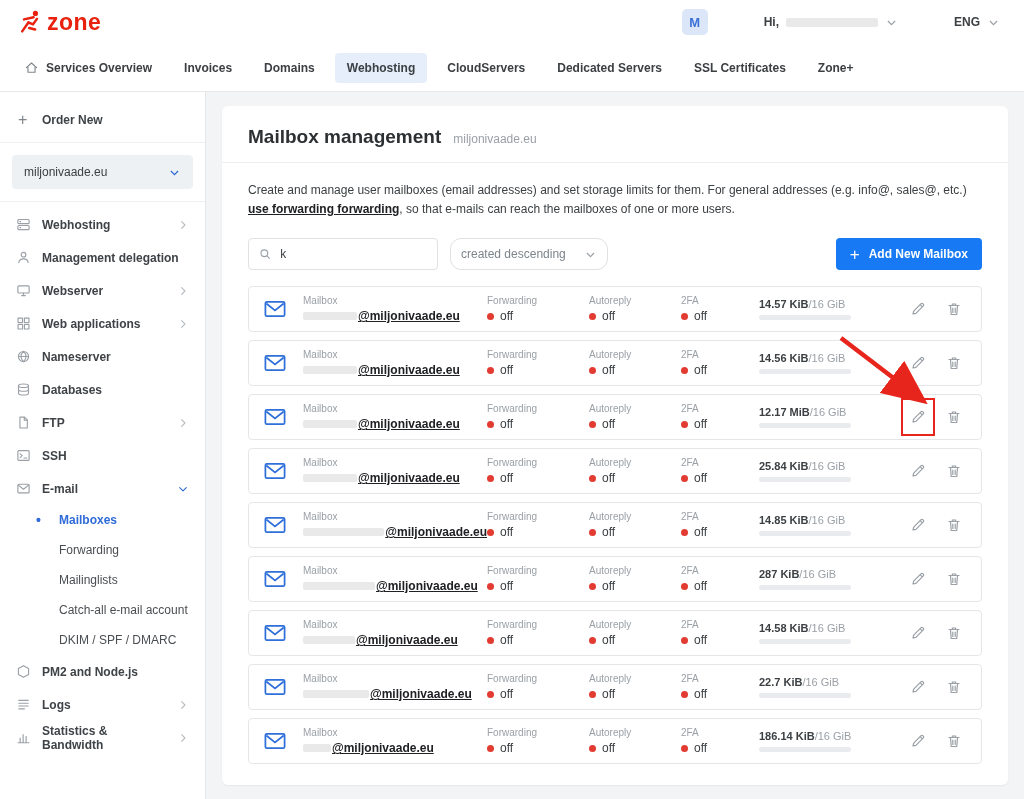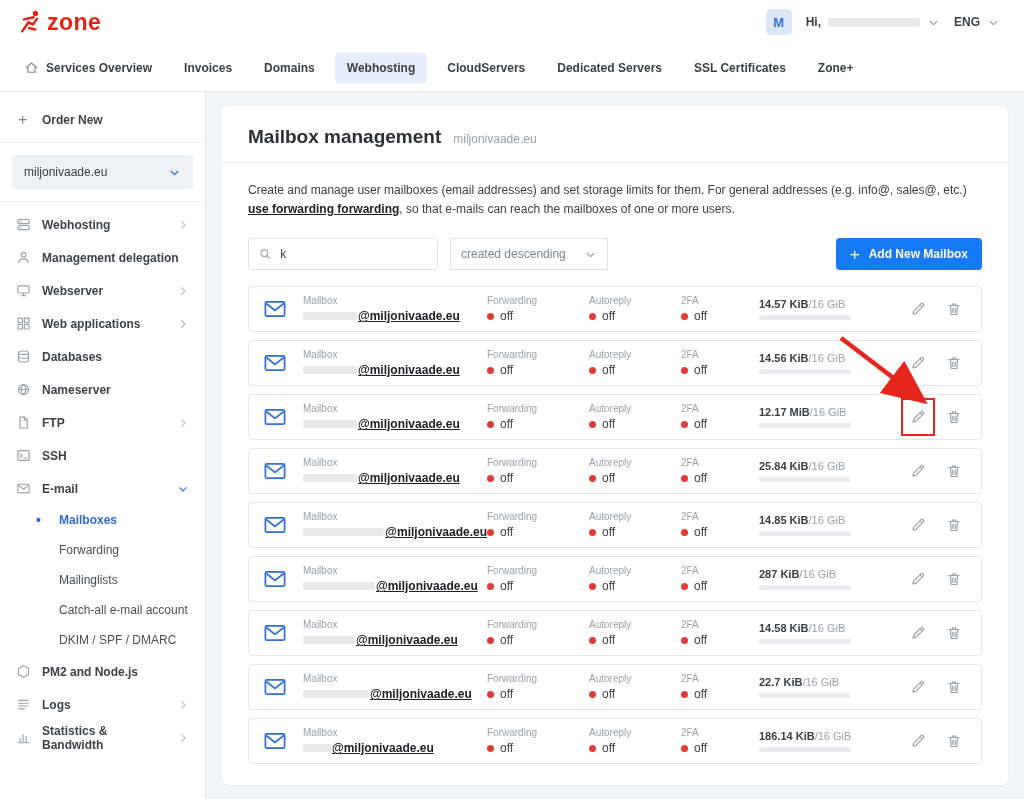--- a/index.html
+++ b/index.html
@@ -6,21 +6,21 @@
   html,body { width:1024px; height:799px; overflow:hidden; }
   body { font-family:"Liberation Sans", sans-serif; background:#fff; color:#3c4043; position:relative; }
 
   
   .topbar { height:44px; display:flex; align-items:center; justify-content:space-between; padding:0 24px 0 18px; background:#fff; }
   .logo { display:flex; align-items:center; gap:3px; color:var(--brand-red); cursor:pointer; }
   .logo-mark svg { width:26px; height:26px; display:block; }
   .logo-text { font-size:23px; font-weight:bold; letter-spacing:.5px; line-height:1; }
   .user-area { display:flex; align-items:center; gap:14px; font-size:12px; }
   .avatar { width:26px; height:26px; border-radius:5px; background:#dbe7f8; color:#3a6fd8; font-weight:bold; display:flex; align-items:center; justify-content:center; font-size:13px; cursor:pointer; }
-  .user-menu, .lang-menu { display:flex; align-items:center; gap:7px; cursor:pointer; font-weight:bold; color:#3c4043; }
+  .user-menu, .lang-menu { display:flex; align-items:center; gap:7px; cursor:pointer; font-weight:bold; color:#3c4043;margin-left:42px; }
   .redact { display:inline-block; background:#e9e9e9; border-radius:2px; }
   .name-redact { width:92px; height:9px; }
   .chev { color:#9aa0a6; display:inline-flex; }
   .chev svg { width:13px; height:13px; }
 
   
   .mainnav { height:48px; border-bottom:1px solid #e7e8ea; display:flex; align-items:center; gap:8px; padding:0 12px; background:#fff; }
   .nav-item { display:flex; align-items:flex-end; gap:7px; padding:8px 12px; font-size:12px; font-weight:bold; color:#3c4043; border-radius:4px; cursor:pointer; white-space:nowrap; }
   .nav-item.active { background:#e7eefb; }
   .nav-item .sicon { width:15px; height:15px; color:#80868b; display:inline-flex; }
@@ -51,21 +51,21 @@
   .card-head { padding:20px 26px 14px; border-bottom:1px solid #eceef0; display:flex; align-items:baseline; gap:12px; }
   .card-title { font-size:19px; font-weight:bold; color:#2d3033; }
   .card-sub { font-size:12px; color:#9aa0a6; }
   .card-body { padding:16px 26px 0; }
   .desc { font-size:12px; line-height:1.55; color:#3c4043; max-width:732px; margin:2px 0 20px; }
   .desc .desc-link { color:#202124; font-weight:bold; text-decoration:underline; cursor:pointer; }
   .toolbar { display:flex; align-items:center; margin-bottom:16px; }
   .searchbox { width:190px; height:32px; border:1px solid #dfe1e5; border-radius:4px; display:flex; align-items:center; padding:0 10px; gap:9px; background:#fff; }
   .searchbox .sicon { width:14px; height:14px; color:#9aa0a6; display:inline-flex; }
   .searchbox input { border:none; outline:none; width:100%; font-size:12px; color:#3c4043; font-family:inherit; background:transparent; }
-  .sortbox { margin-left:12px; width:158px; height:32px; border:1px solid #dfe1e5; border-radius:0; display:flex; align-items:center; justify-content:space-between; padding:0 10px; font-size:12px; color:#7d848b; cursor:pointer; background:#fff; }
+  .sortbox { margin-left:12px; width:158px; height:32px; border:1px solid #dfe1e5; border-radius:11px; display:flex; align-items:center; justify-content:space-between; padding:0 10px; font-size:12px; color:#7d848b; cursor:pointer; background:#fff; }
   .add-btn { margin-left:auto; height:32px; background:var(--accent-blue); color:#fff; border:none; border-radius:4px; font-size:12px; font-weight:bold; display:flex; align-items:center; gap:9px; padding:0 14px; font-family:inherit; cursor:pointer; }
   .add-btn .plus { font-size:17px; font-weight:normal; line-height:1; }
 
   
   .rows { display:flex; flex-direction:column; gap:8px; position:relative; }
   .mrow { height:46px; border:1px solid #e4e6e9; border-radius:4px; display:flex; align-items:center; padding:0 14px; background:#fff; }
   .env { width:24px; height:24px; color:#2e6fd9; margin-right:16px; flex-shrink:0; display:inline-flex; }
   .env svg { width:100%; height:100%; }
   .col { display:flex; flex-direction:column; gap:3px; }
   .col-label { font-size:10px; color:#9aa0a6; }
@@ -249,38 +249,38 @@
           <span class="chev">
             <svg viewBox="0 0 16 16" fill="none" stroke="currentColor" stroke-width="1.2" stroke-linecap="round" stroke-linejoin="round">
               <path d="M6.2 3.6 10.6 8l-4.4 4.4" stroke-width="1.5"></path>
             </svg>
           </span>
         </div>
 
         <div class="side-item">
           <span class="sicon">
             <svg viewBox="0 0 16 16" fill="none" stroke="currentColor" stroke-width="1.2" stroke-linecap="round" stroke-linejoin="round">
+              <circle cx="8" cy="8" r="5.4"></circle>
+              <path d="M2.6 8h10.8M8 2.6c-3.6 3.4-3.6 7.4 0 10.8M8 2.6c3.6 3.4 3.6 7.4 0 10.8"></path>
+            </svg>
+          </span>
+
+          <span>Nameserver</span>
+
+        </div>
+
+        <div class="side-item">
+          <span class="sicon">
+            <svg viewBox="0 0 16 16" fill="none" stroke="currentColor" stroke-width="1.2" stroke-linecap="round" stroke-linejoin="round">
               <ellipse cx="8" cy="4" rx="5.3" ry="1.9"></ellipse>
               <path d="M2.7 4v8c0 1 2.4 1.9 5.3 1.9s5.3-.9 5.3-1.9V4M2.7 8c0 1 2.4 1.9 5.3 1.9S13.3 9 13.3 8"></path>
             </svg>
           </span>
 
           <span>Databases</span>
-
-        </div>
-
-        <div class="side-item">
-          <span class="sicon">
-            <svg viewBox="0 0 16 16" fill="none" stroke="currentColor" stroke-width="1.2" stroke-linecap="round" stroke-linejoin="round">
-              <circle cx="8" cy="8" r="5.4"></circle>
-              <path d="M2.6 8h10.8M8 2.6c-3.6 3.4-3.6 7.4 0 10.8M8 2.6c3.6 3.4 3.6 7.4 0 10.8"></path>
-            </svg>
-          </span>
-
-          <span>Nameserver</span>
 
         </div>
 
         <div class="side-item">
           <span class="sicon">
             <svg viewBox="0 0 16 16" fill="none" stroke="currentColor" stroke-width="1.2" stroke-linecap="round" stroke-linejoin="round">
               <path d="M4.2 2.2h4.9l3 3v8.6H4.2z"></path>
               <path d="M8.8 2.5v3h3"></path>
             </svg>
           </span>

